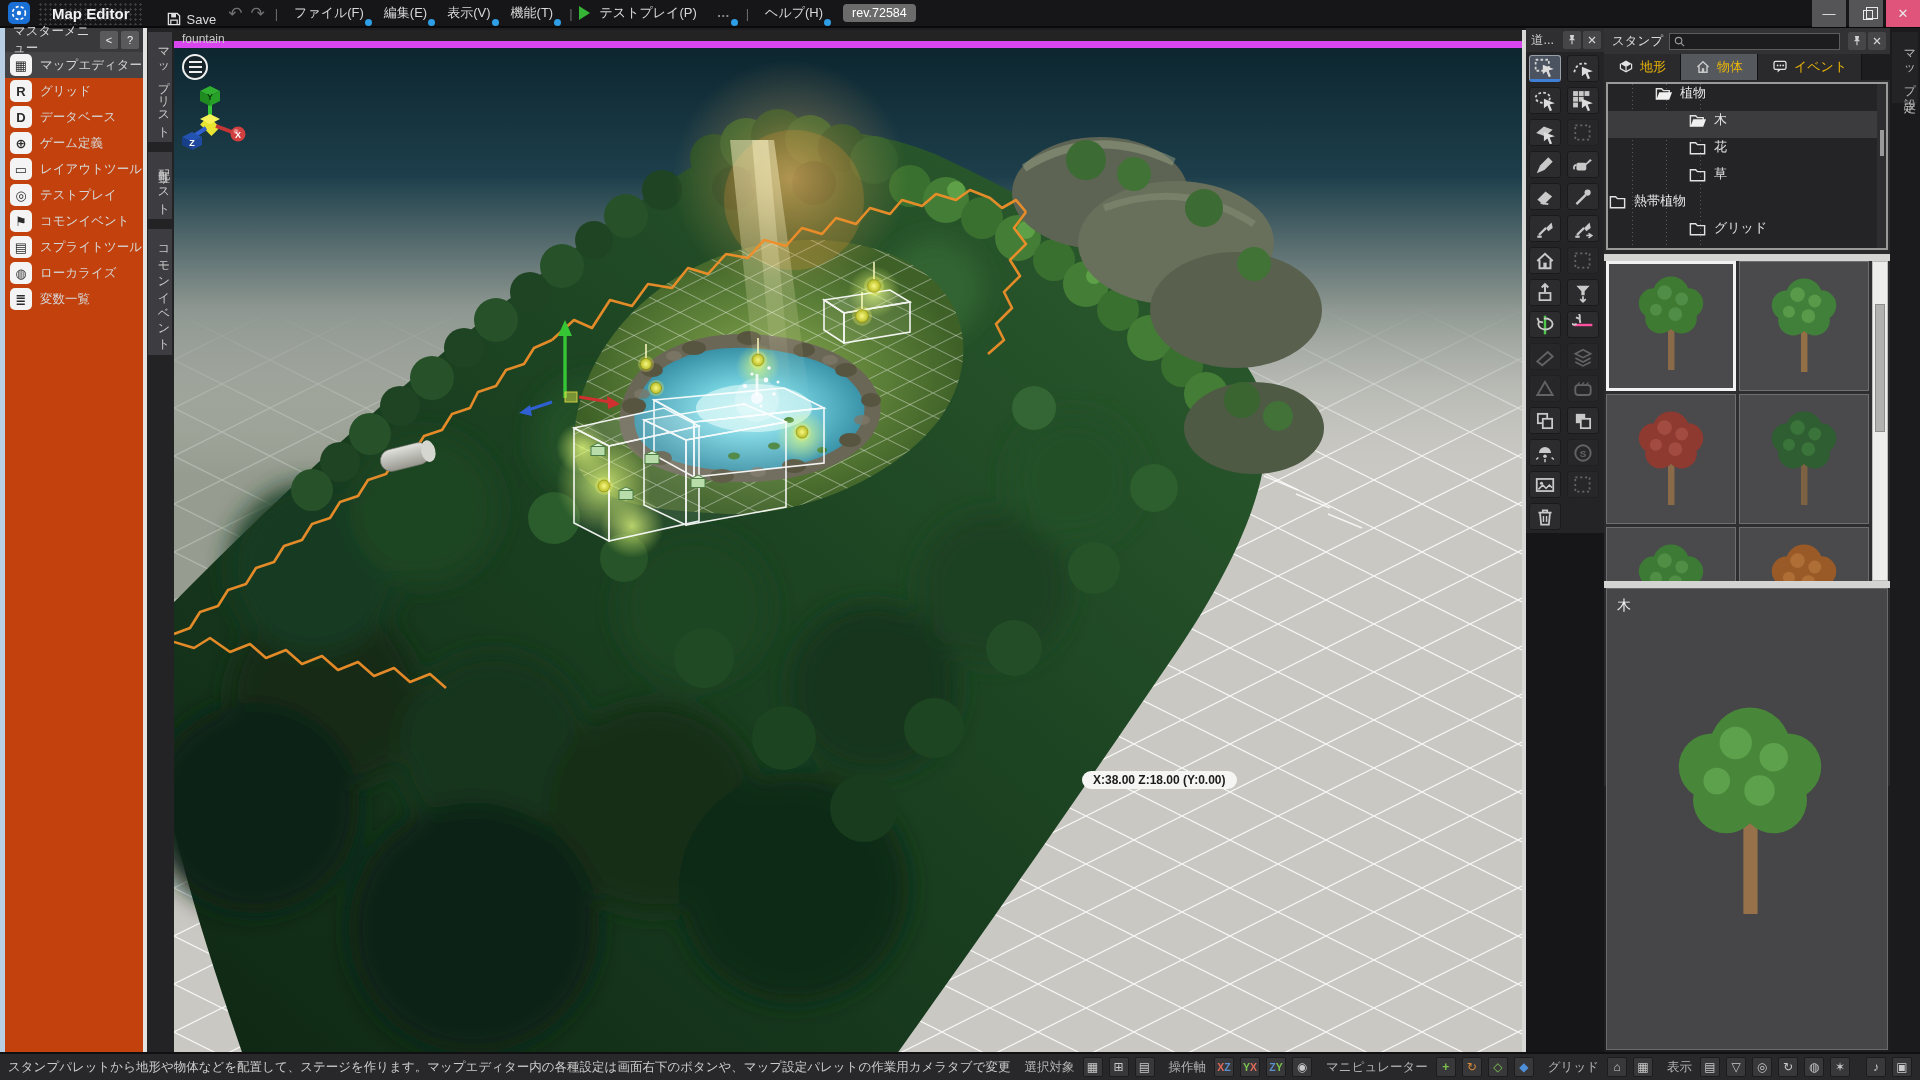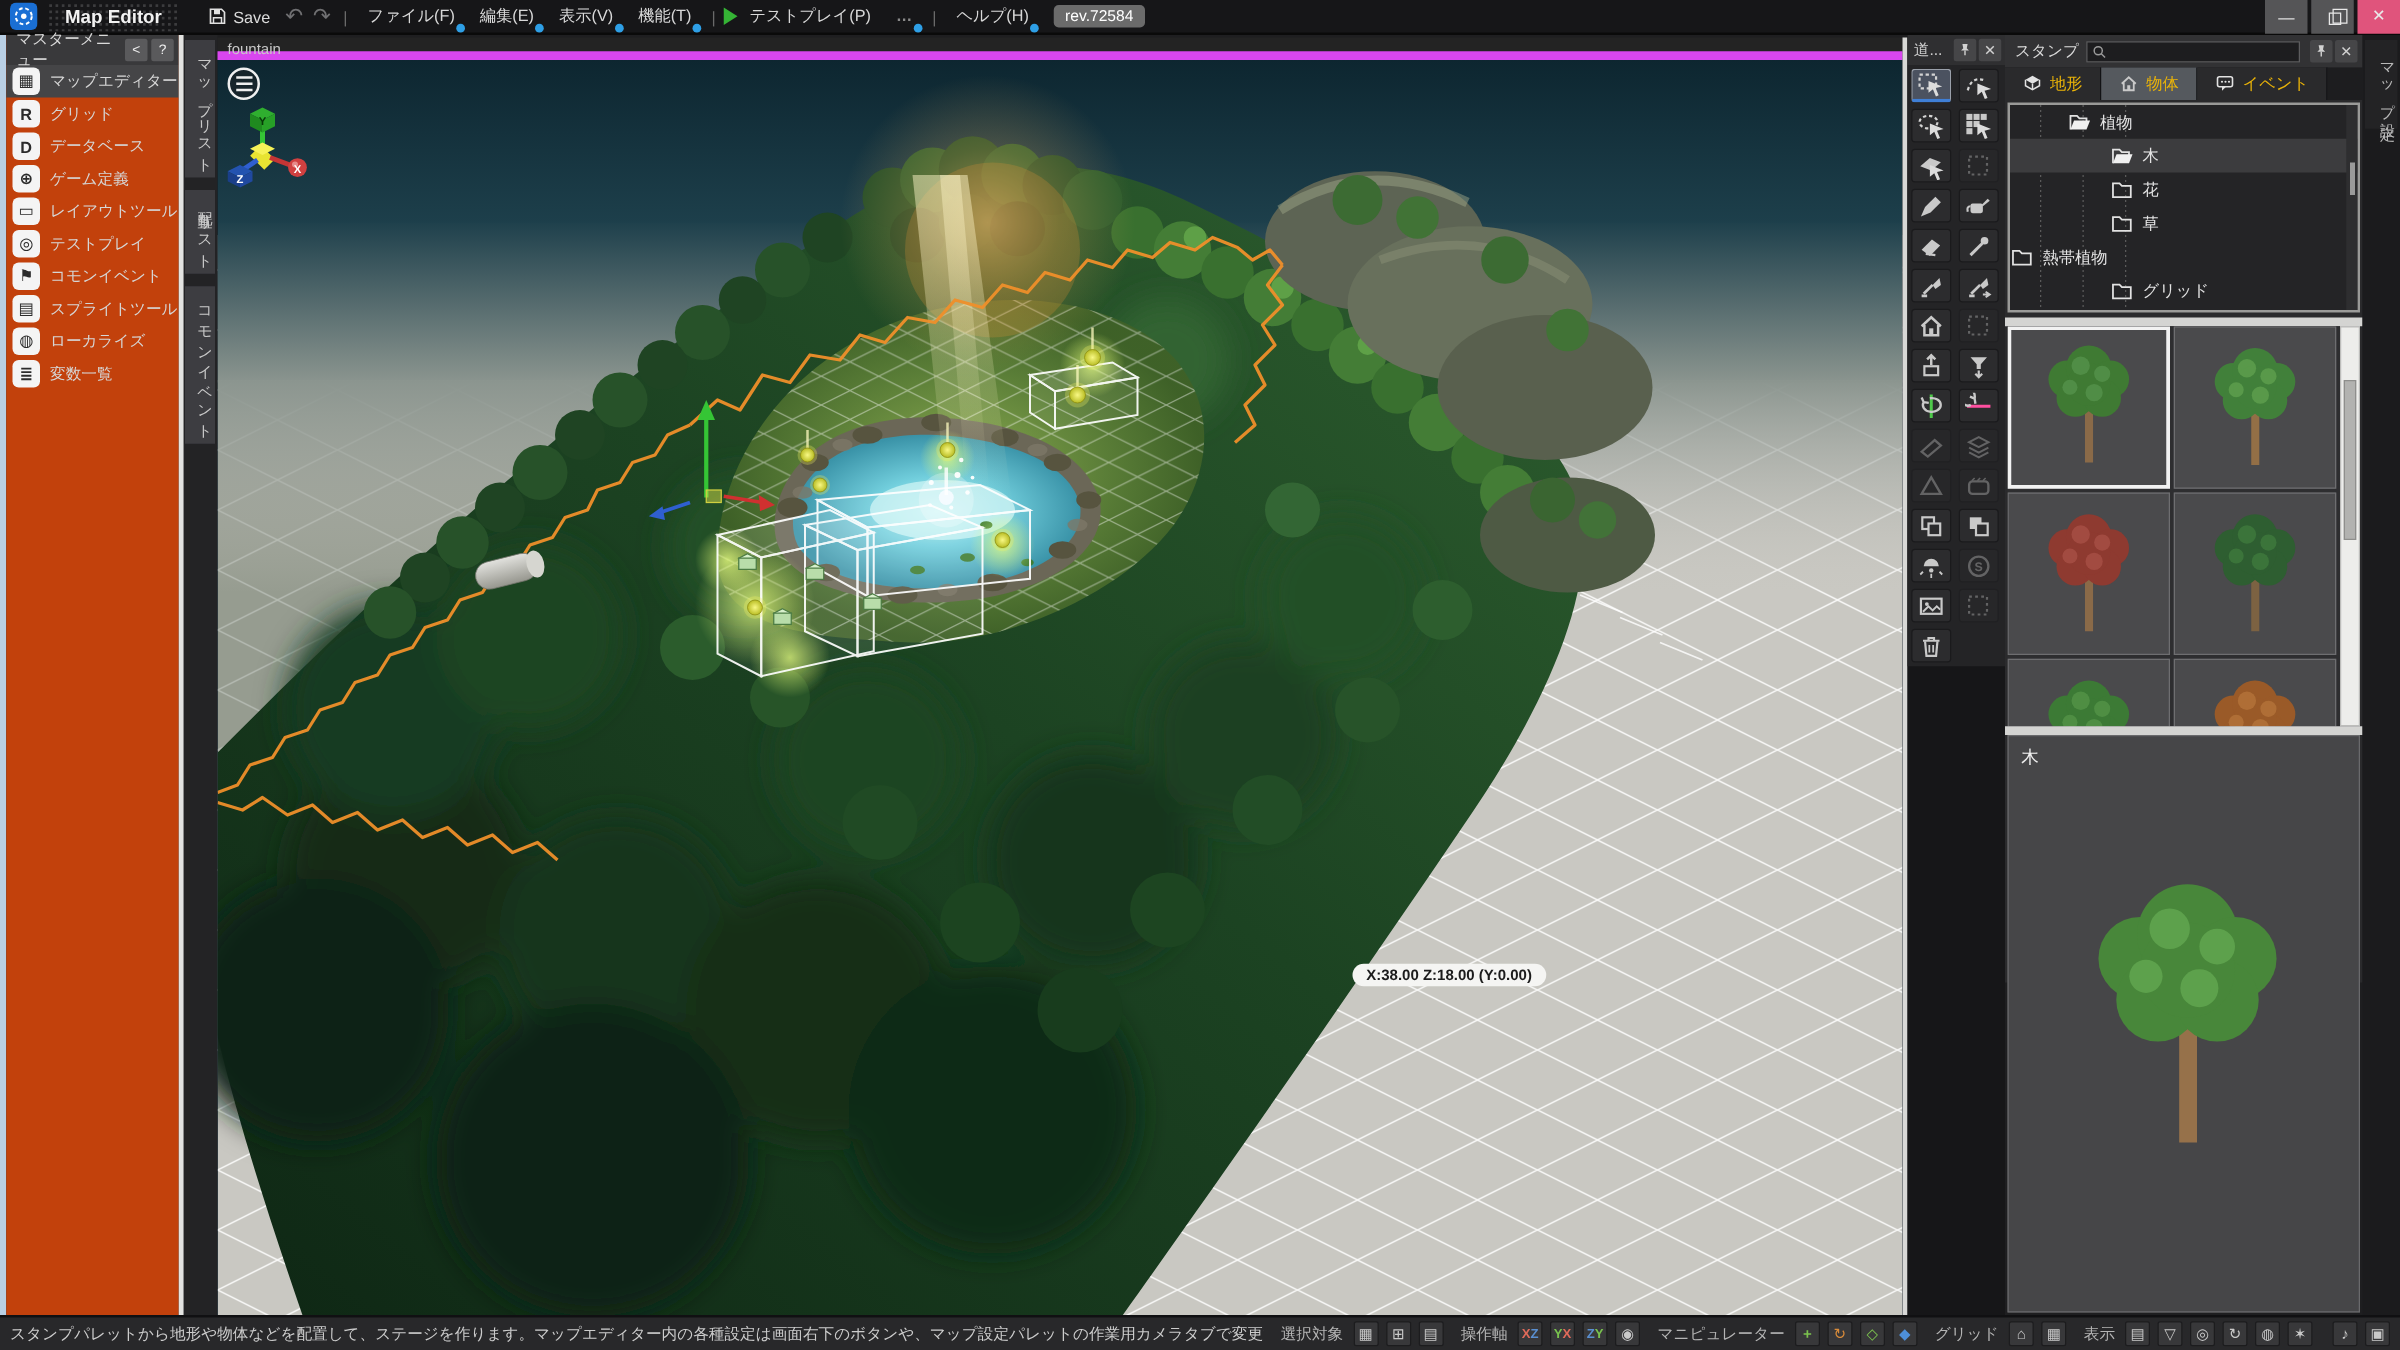--- a/index.html
+++ b/index.html
@@ -4,21 +4,21 @@
 <style>
   html,body{margin:0;padding:0;background:#000;}
   *{box-sizing:border-box;font-family:"Liberation Sans","DejaVu Sans",sans-serif;}
   #app{position:relative;width:1920px;height:1080px;background:#1e1e20;overflow:hidden;}
   .abs{position:absolute;}
 
   
   #titlebar{left:0;top:0;width:1920px;height:28px;background:#161618;display:flex;align-items:center;color:#e2e2e2;font-size:13px;border-bottom:2px solid #0a0a0a;}
   #applogo{width:22px;height:22px;margin:0 8px 0 8px;}
   #apptitle{font-weight:bold;font-size:15px;color:#f2f2f2;padding:3px 14px;background-image:radial-gradient(#3c3c3e 1px,transparent 1.2px);background-size:5px 5px;}
-  .tbtn{display:flex;align-items:center;gap:5px;padding:0 8px;height:28px;color:#dcdcdc;cursor:default;}
+  .tbtn{display:flex;align-items:flex-end;gap:5px;padding:0 8px;height:28px;color:#dcdcdc;cursor:default;}
   .tsep{color:#6a6a6a;padding:0 6px;}
   .menu-item{position:relative;padding:0 10px;height:28px;line-height:28px;color:#d8d8d8;}
   .menu-item.has-dot::after{content:"";position:absolute;right:2px;bottom:1px;width:7px;height:7px;border-radius:50%;background:#2e9fe6;}
   .undo{color:#707072;font-size:17px;padding:0 4px;}
   #revbadge{background:#6b6b6b;color:#fff;border-radius:4px;padding:2px 9px;font-size:12.5px;margin-left:10px;}
   #wincontrols{margin-left:auto;display:flex;height:28px;}
   .winbtn{width:34px;height:28px;display:flex;align-items:center;justify-content:center;color:#e8e8e8;background:#555557;margin-left:3px;font-size:13px;}
   .winbtn.close{background:#e0547c;}
   .restore-glyph{position:relative;width:10px;height:10px;border:1px solid #e8e8e8;margin-top:3px;margin-right:-3px;background:#555557;}
   .restore-glyph::before{content:"";position:absolute;left:2px;top:-4px;width:10px;height:10px;border:1px solid #e8e8e8;}
@@ -61,21 +61,21 @@
   #stamp{left:1604px;top:28px;width:286px;height:758px;background:#2a2a2c;}
   #stamp-header{display:flex;align-items:center;height:26px;background:#323234;color:#dadada;font-size:12.5px;padding:0 4px;}
   #stamp-title{padding-left:4px;}
   #stamp-search{flex:1;margin:0 6px;height:17px;background:#1d1d1f;border:1px solid #5c5c5e;display:flex;align-items:center;padding:0 3px;}
   #stamp-search input{flex:1;background:transparent;border:0;outline:none;color:#ddd;font-size:11px;min-width:0;}
   #stamp-tabs{display:flex;height:26px;background:#1d1d1f;}
   .stab{display:flex;align-items:center;gap:6px;color:#eab308;font-size:13px;padding:0 14px;background:#2a2a2c;border-right:1px solid #121214;}
   .stab.active{background:#55595e;}
   .stab svg{width:16px;height:16px;}
   #treeview{position:absolute;left:2px;top:54px;width:282px;height:168px;background:#242426;border:2px solid #9a9a98;overflow:hidden;}
-  .trow{position:relative;height:27px;display:flex;align-items:center;color:#e4e4e4;font-size:13px;gap:7px;}
+  .trow{position:relative;height:27px;display:flex;align-items:flex-start;color:#e4e4e4;font-size:13px;gap:7px;}
   .trow.sel{background:#3c3c3e;}
   .trow svg{width:19px;height:19px;flex:0 0 19px;}
   .guides{position:absolute;left:0;top:0;bottom:0;width:100%;pointer-events:none;
     background-image:linear-gradient(#5a5a5a 35%,transparent 35%),linear-gradient(#5a5a5a 35%,transparent 35%),linear-gradient(#5a5a5a 35%,transparent 35%);
     background-size:1px 4px,1px 4px,1px 4px;background-repeat:repeat-y;background-position:24px 0,58px 0,92px 0;}
   #tree-scroll{position:absolute;right:0;top:0;width:9px;height:100%;background:#2e2e30;}
   #tree-thumb{position:absolute;right:2px;top:46px;width:4px;height:26px;background:#9a9a9a;}
   #split-h1{position:absolute;left:0px;top:226px;width:286px;height:7px;background:#d4d4d2;}
   #thumbwrap{position:absolute;left:2px;top:233px;width:266px;height:320px;background:#2e2e30;overflow:hidden;}
   .thumbrow{display:flex;gap:3px;margin-bottom:3px;}

